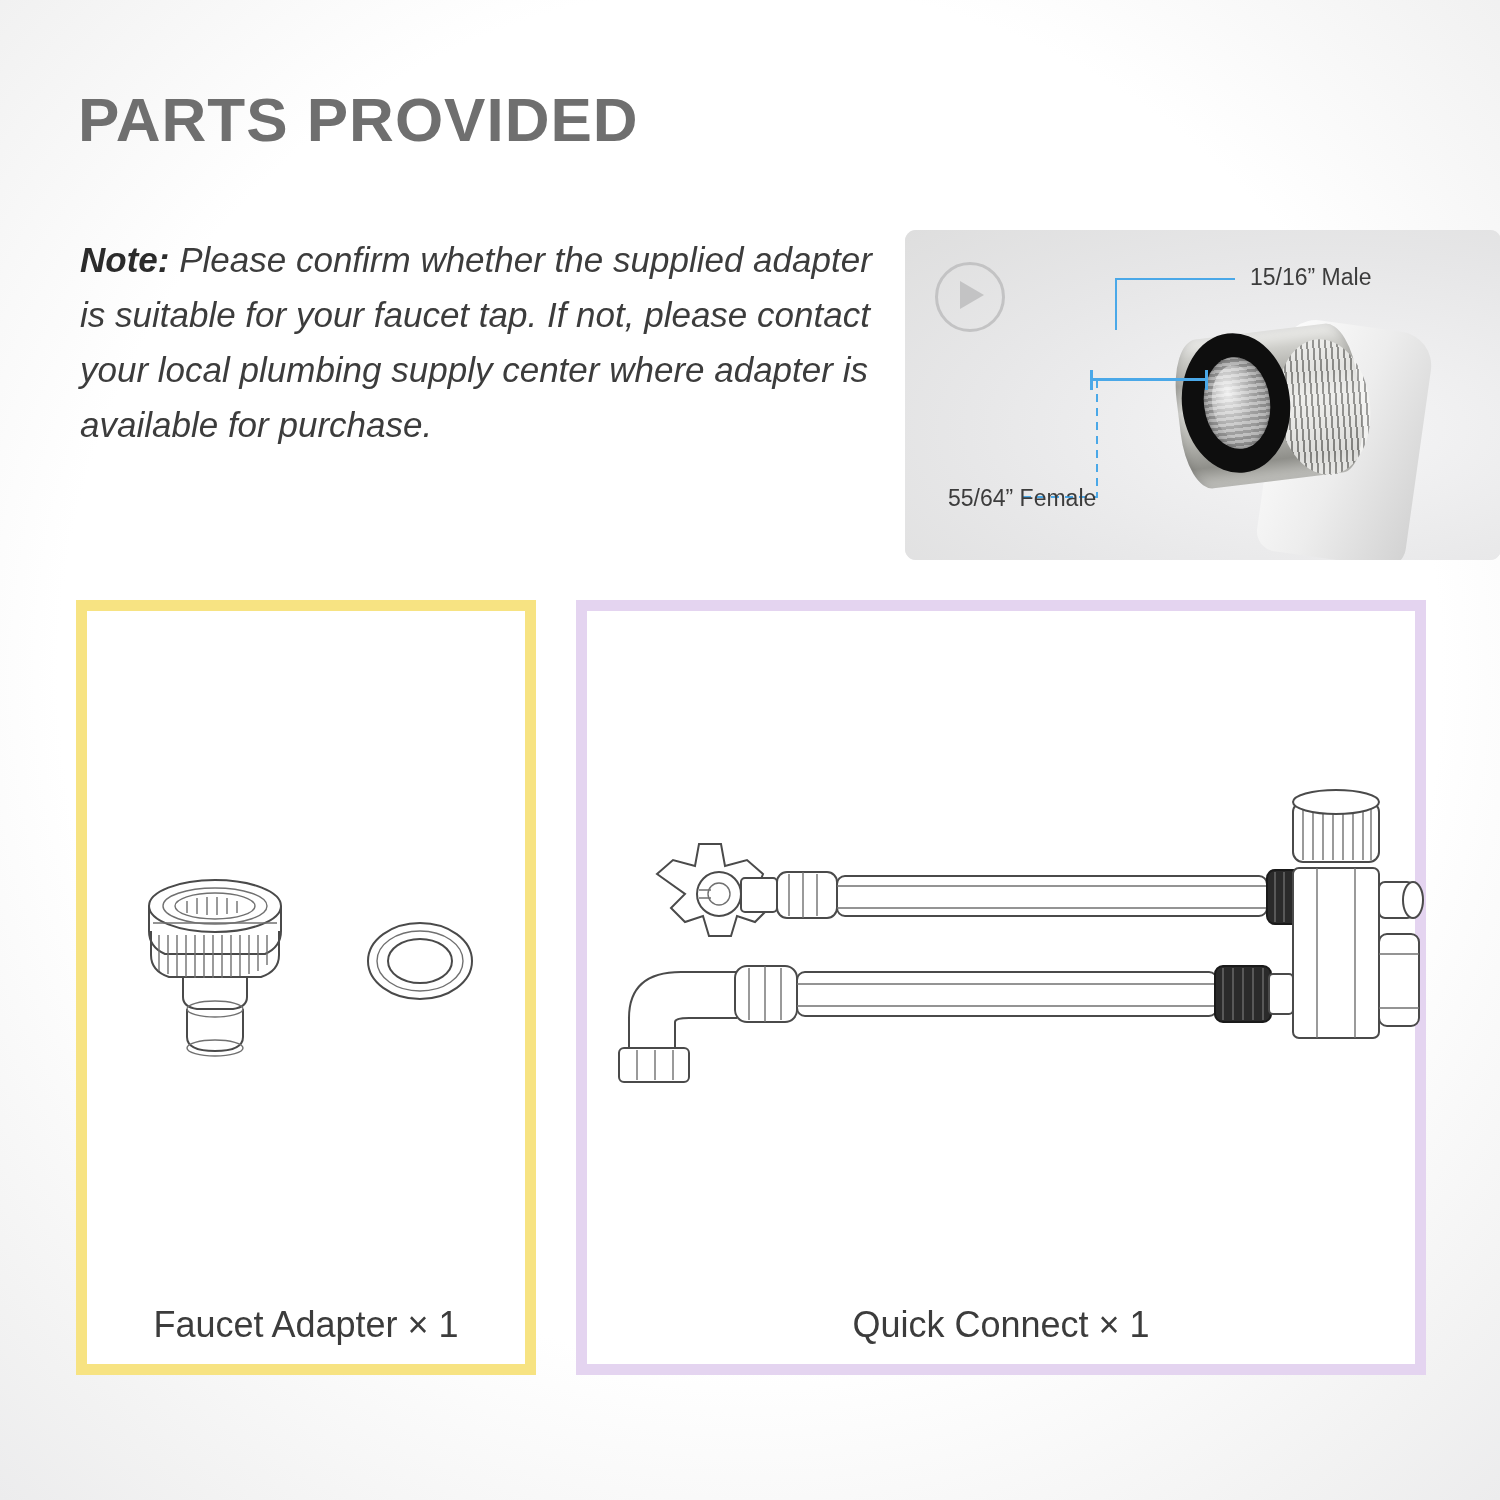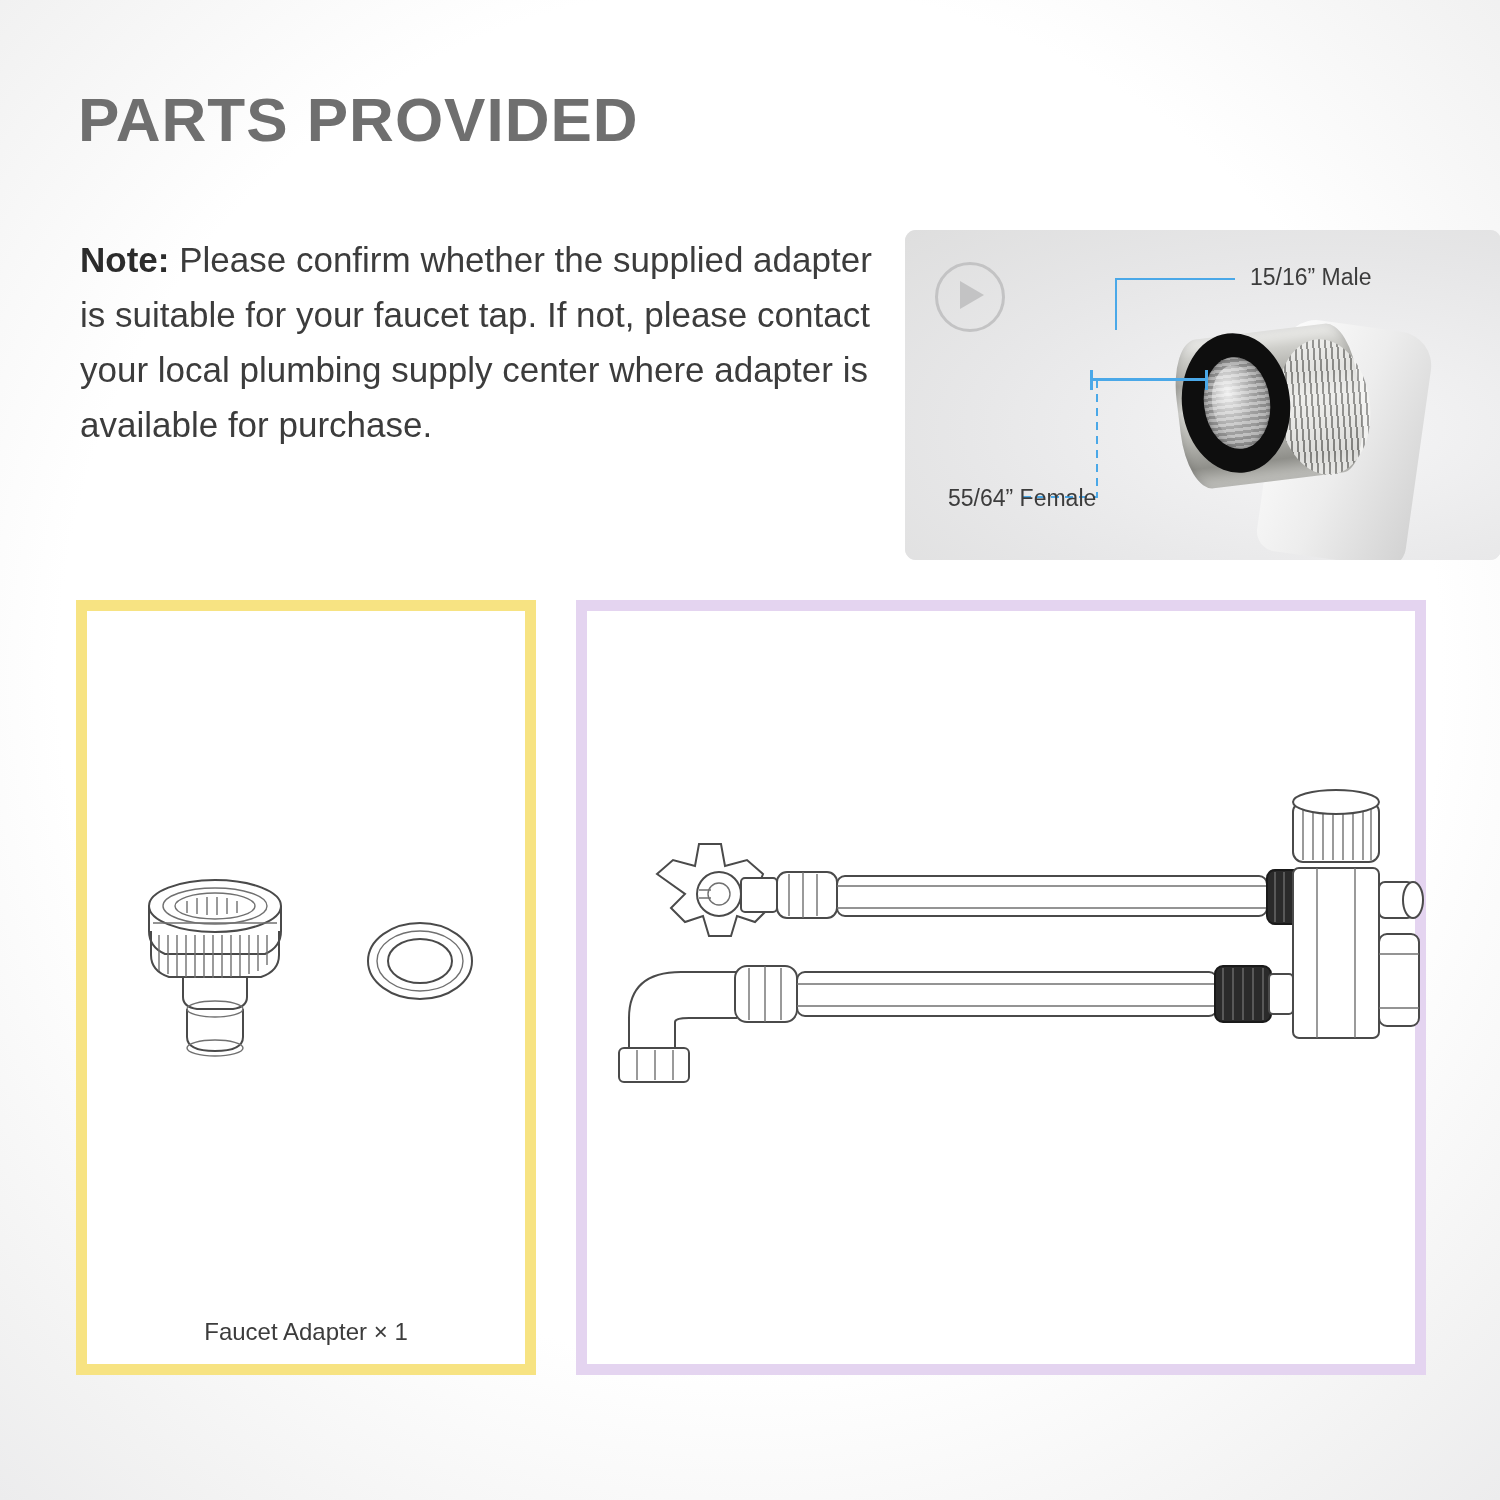--- a/index.html
+++ b/index.html
@@ -35,20 +35,21 @@
 
   
   .note-block {
     position: absolute;
     left: 80px;
     top: 232px;
     width: 820px;
     font-size: 35px;
     line-height: 55px;
     color: #3c3c3c;
+    font-style: italic;
   }
   .note-label {
     font-weight: bold;
     color: #2b2b2b;
   }
 
   
   .photo-panel {
     position: absolute;
     left: 905px;
@@ -202,21 +203,21 @@
     width: 850px;
     height: 775px;
     border: 11px solid #e4d4f0;
   }
   .panel-caption {
     position: absolute;
     left: 0;
     right: 0;
     bottom: 18px;
     text-align: center;
-    font-size: 24px;
+    font-size: 36px;
     color: #3c3c3c;
   }
 
   
   svg.art { position: absolute; overflow: visible; }
   .ln { fill: none; stroke: #4a4a4a; stroke-width: 2; }
   .ln-thin { fill: none; stroke: #707070; stroke-width: 1.4; }
   .ln-fill { fill: #ffffff; stroke: #4a4a4a; stroke-width: 2; }
 </style>
 </head>
@@ -362,15 +363,16 @@
           <path d="M754 18 l0 56"></path>
       </g>
       <ellipse class="ln-fill" cx="719" cy="16" rx="43" ry="12"></ellipse>
 
       <rect class="ln-fill" x="762" y="96" width="34" height="36" rx="6"></rect>
       <ellipse class="ln-fill" cx="796" cy="114" rx="10" ry="18"></ellipse>
       <rect class="ln-fill" x="762" y="148" width="40" height="92" rx="8"></rect>
       <path class="ln-thin" d="M762 168 L802 168"></path>
       <path class="ln-thin" d="M762 222 L802 222"></path>
     </svg>
+    <div class="panel-caption">Quick Connect × 1</div>
   </div>
 
 </div>
 
 </body></html>

